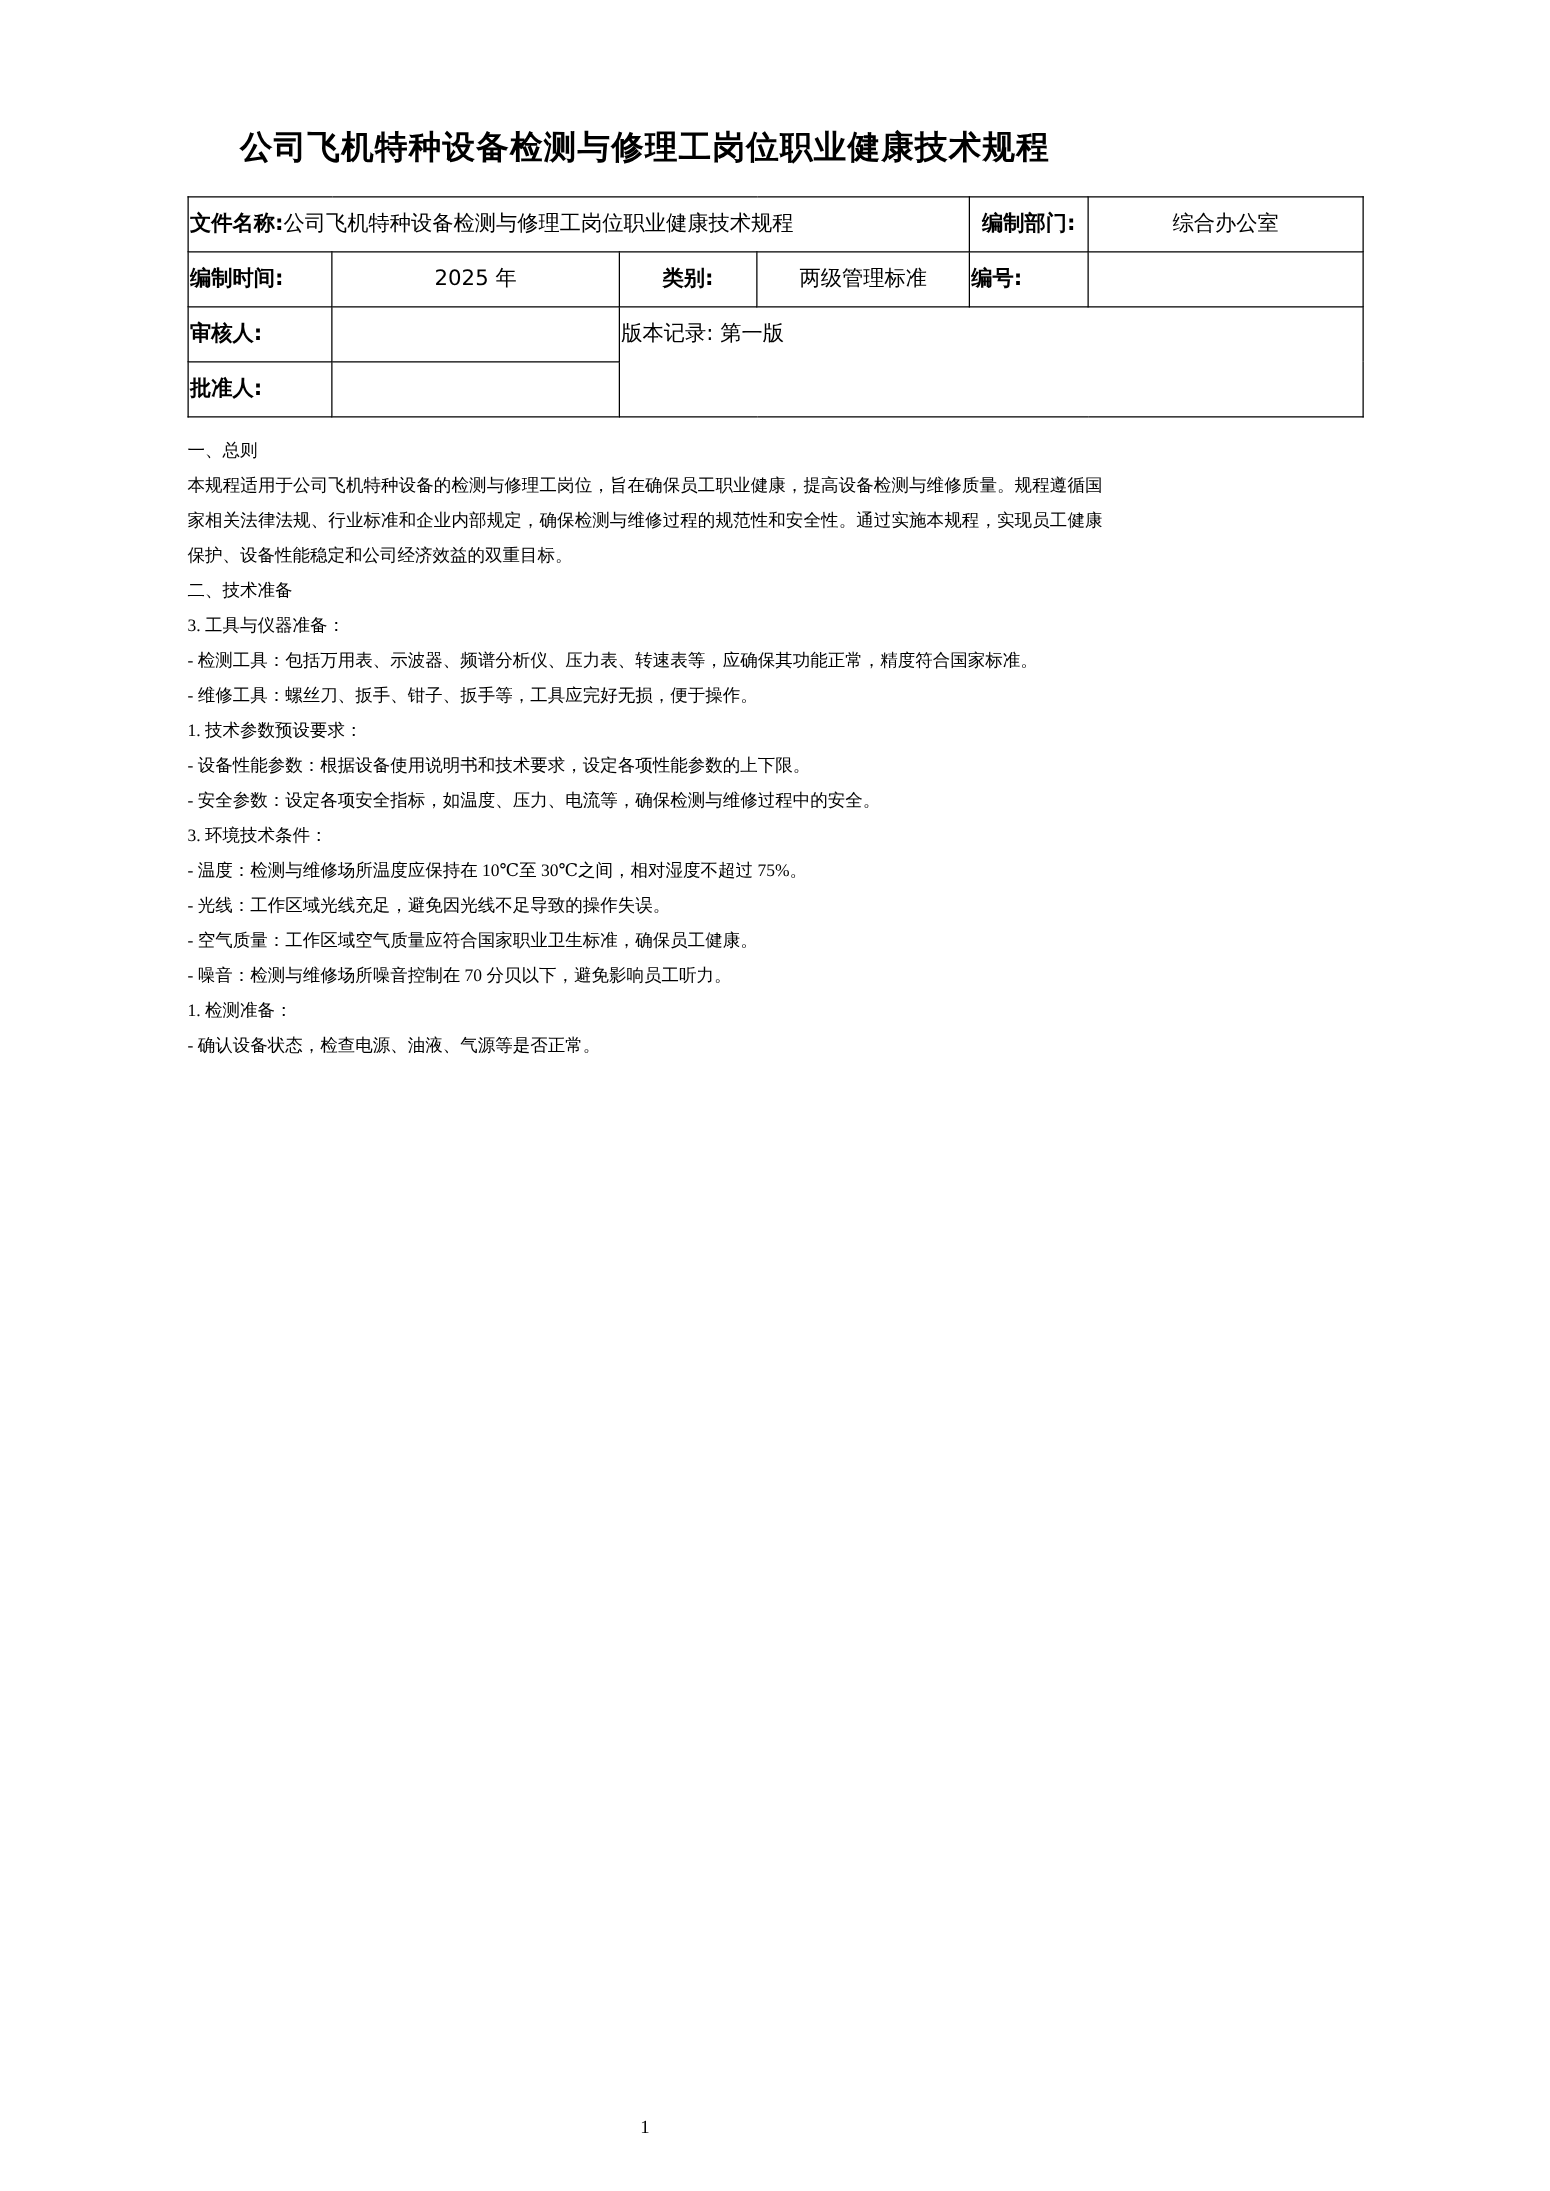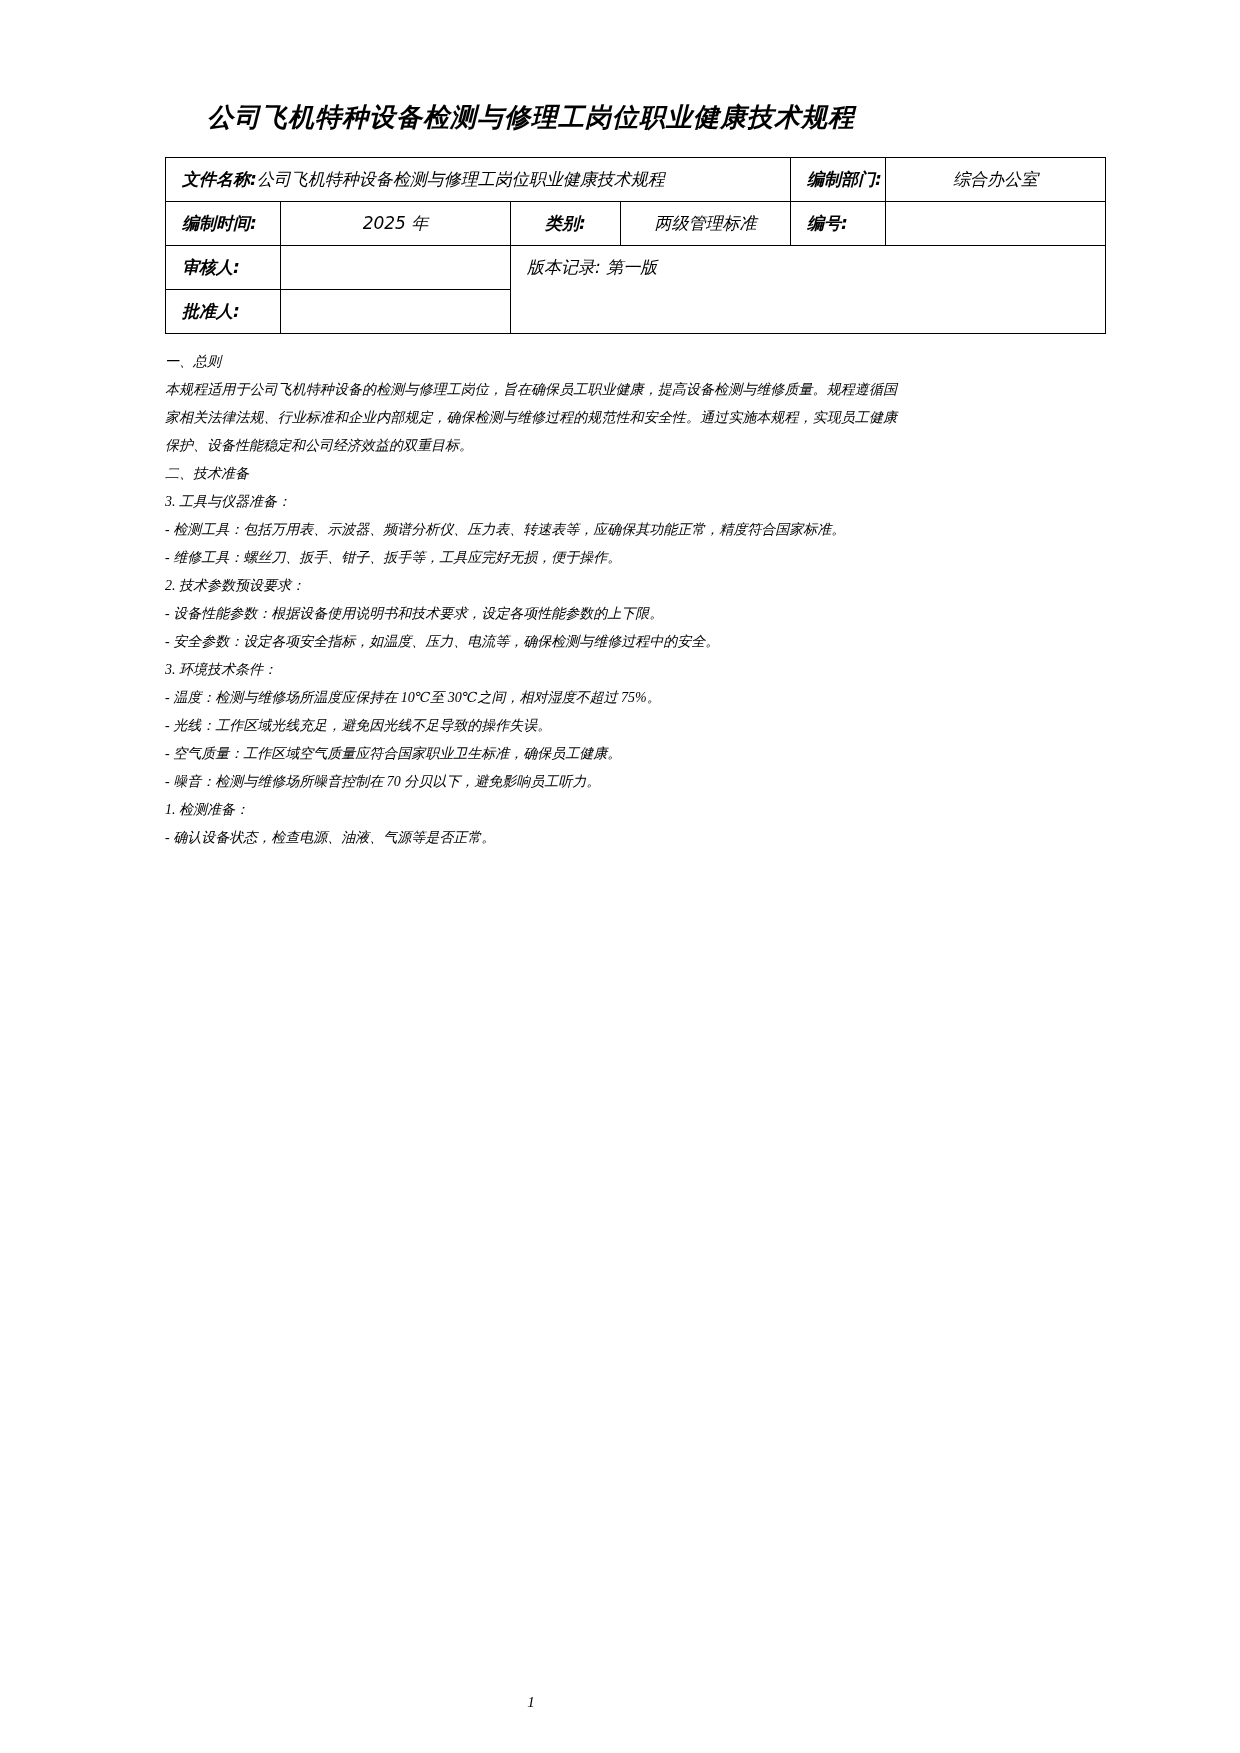--- a/index.html
+++ b/index.html
@@ -9,46 +9,45 @@
   }
   body {
     width: 1240px;
     height: 1753px;
     font-family: "Liberation Serif", "DejaVu Serif", serif;
     color: #000000;
     position: relative;
   }
   .page {
     position: absolute;
-    left: 15px; top: 0;
+    left: 0; top: 0;
     width: 1032px;
     height: 1753px;
     box-sizing: border-box;
     padding: 88px 150px 60px 150px;
-    font-style: italic;
   }
   .doc-title {
     text-align: center;
     font-size: 26px;
     font-weight: bold;
     font-family: "DejaVu Sans", "Liberation Sans", sans-serif;
     letter-spacing: 1px;
     margin: 12px 0 22px 0;
     white-space: nowrap;
   }
   table.meta {
     width: 100%;
     border-collapse: collapse;
     table-layout: fixed;
     font-size: 17px;
     font-family: "DejaVu Sans", "Liberation Sans", sans-serif;
   }
   table.meta td {
     border: 1px solid #000;
-    padding: 7px 16px;
+    padding: 7px 1px;
     vertical-align: middle;
     line-height: 1.7;
   }
   .lbl {
     font-weight: bold;
     white-space: nowrap;
   }
   .c-center { text-align: center; }
   .meta-filename {
     font-weight: normal;
@@ -119,21 +118,21 @@
     </tbody>
   </table>
 
   <div class="body-text">
     <p>一、总则</p>
     <p>本规程适用于公司飞机特种设备的检测与修理工岗位，旨在确保员工职业健康，提高设备检测与维修质量。规程遵循国家相关法律法规、行业标准和企业内部规定，确保检测与维修过程的规范性和安全性。通过实施本规程，实现员工健康保护、设备性能稳定和公司经济效益的双重目标。</p>
     <p>二、技术准备</p>
     <p>3. 工具与仪器准备：</p>
     <p>- 检测工具：包括万用表、示波器、频谱分析仪、压力表、转速表等，应确保其功能正常，精度符合国家标准。</p>
     <p>- 维修工具：螺丝刀、扳手、钳子、扳手等，工具应完好无损，便于操作。</p>
-    <p>2. 技术参数预设要求：</p>
+    <p>1. 技术参数预设要求：</p>
     <p>- 设备性能参数：根据设备使用说明书和技术要求，设定各项性能参数的上下限。</p>
     <p>- 安全参数：设定各项安全指标，如温度、压力、电流等，确保检测与维修过程中的安全。</p>
     <p>3. 环境技术条件：</p>
     <p>- 温度：检测与维修场所温度应保持在 10℃至 30℃之间，相对湿度不超过 75%。</p>
     <p>- 光线：工作区域光线充足，避免因光线不足导致的操作失误。</p>
     <p>- 空气质量：工作区域空气质量应符合国家职业卫生标准，确保员工健康。</p>
     <p>- 噪音：检测与维修场所噪音控制在 70 分贝以下，避免影响员工听力。</p>
     <p>1. 检测准备：</p>
     <p>- 确认设备状态，检查电源、油液、气源等是否正常。</p>
   </div>

